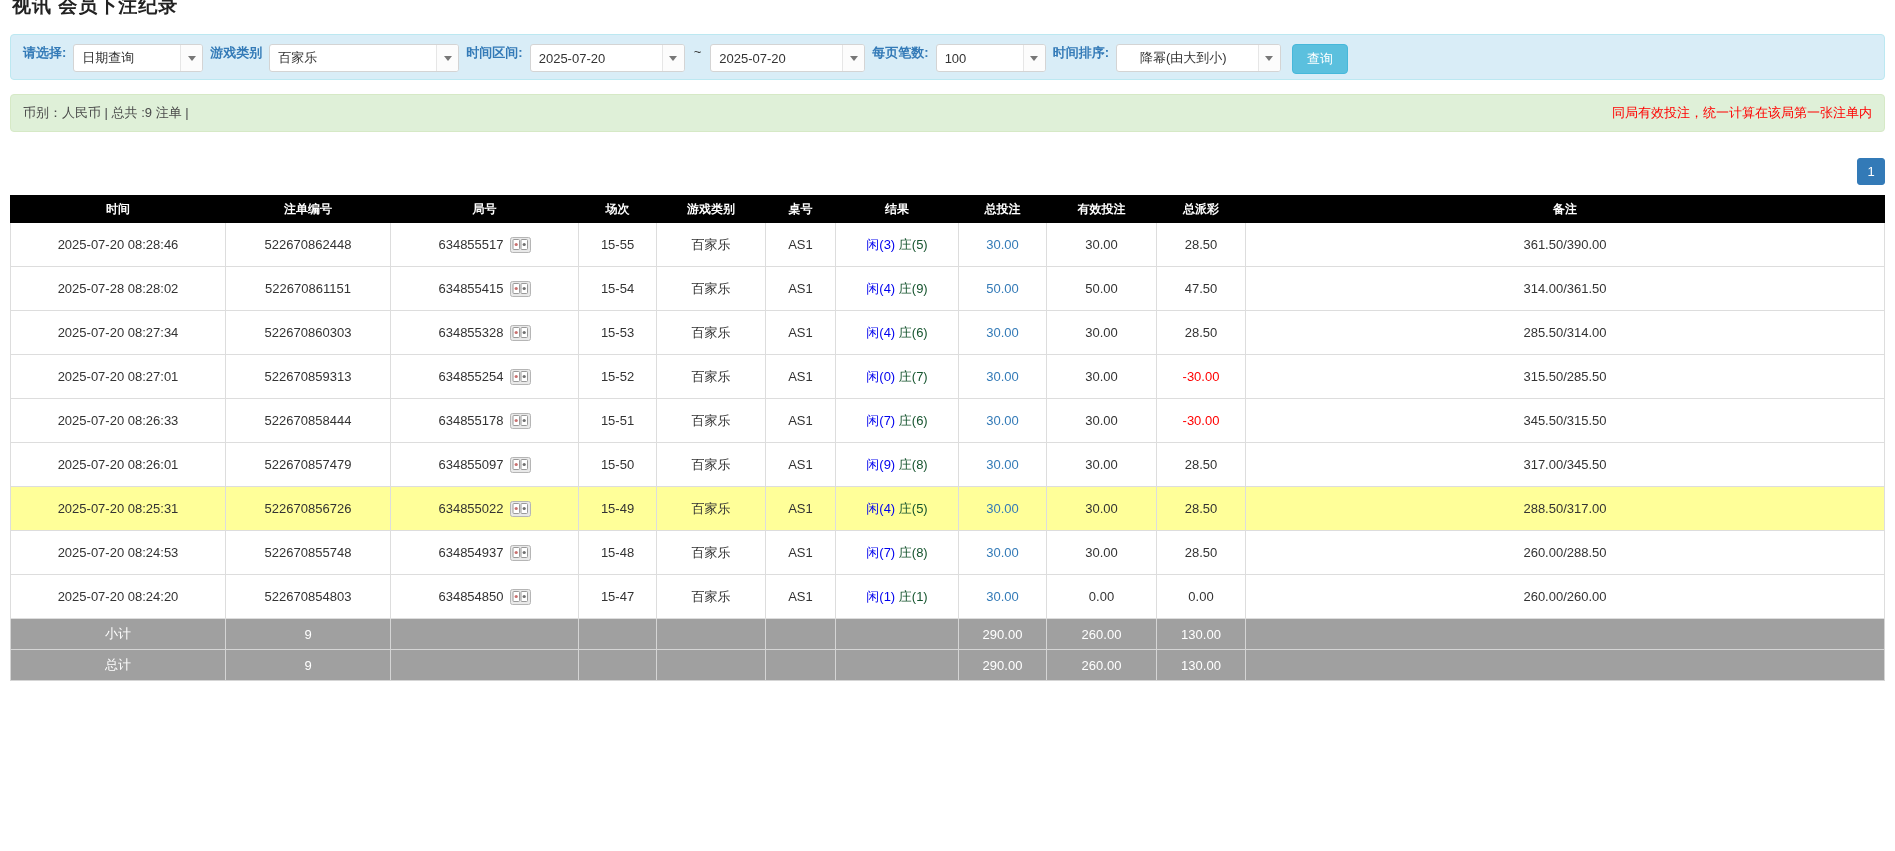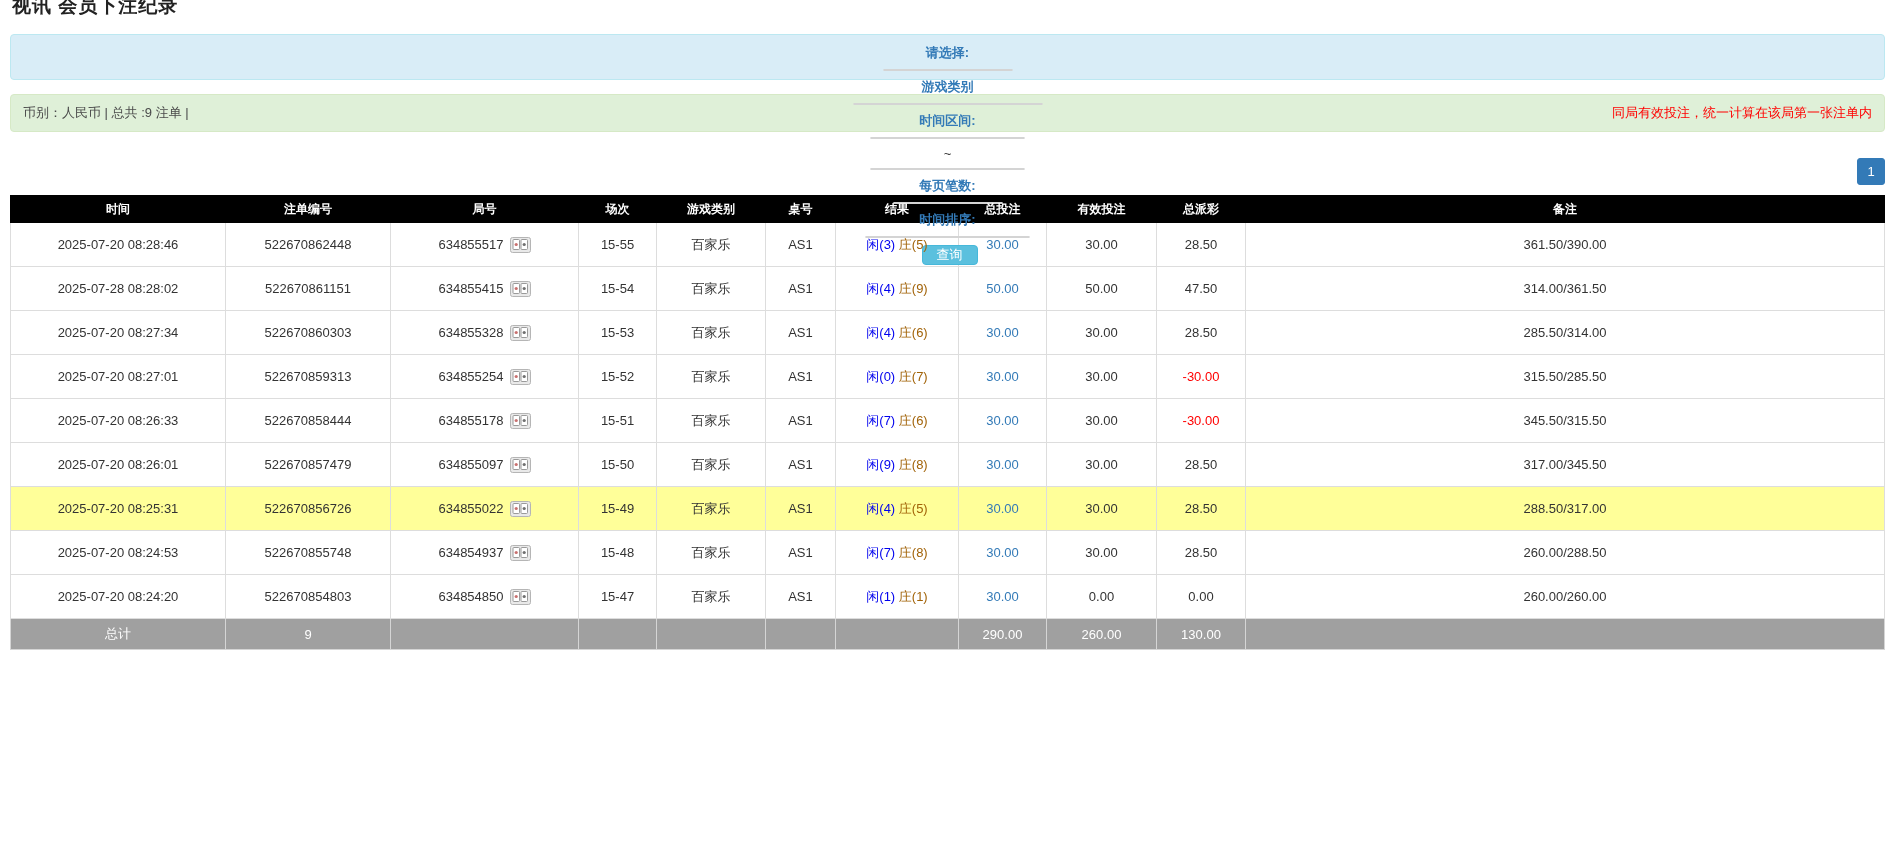--- a/index.html
+++ b/index.html
@@ -13,23 +13,22 @@
   .page { padding-top: 0; }
 
   
   .title-wrap { height: 16px; overflow: hidden; margin: 0 0 18px 12px; }
   .title-wrap h1 { font-size: 19px; font-weight: bold; color: #222; margin-top: -7px; letter-spacing: 1px; }
 
   
   .filter-bar {
     margin: 0 10px; background: #d9edf7; border: 1px solid #bce8f1;
     border-radius: 4px; padding: 9px 12px;
-    display: flex; align-items: center; gap: 7px;
+    display: flex; align-items: flex-start; gap: 7px;
     height: 46px;
-    flex-direction: column;
   }
   .flabel { color: #337ab7; font-weight: bold; white-space: nowrap; }
   .combo {
     display: inline-flex; align-items: center; justify-content: space-between;
     background: #ffffff; border: 1px solid #d4d4d4; border-radius: 3px;
     height: 28px; padding-left: 8px; cursor: pointer; overflow: hidden;
   }
   .combo-text { white-space: nowrap; color: #333; }
   .combo-arrow {
     width: 22px; align-self: stretch; display: flex; align-items: center; justify-content: center;
@@ -72,21 +71,21 @@
   thead th {
     background: #000; color: #fff; font-weight: bold; font-size: 12px;
     border: 1px solid #000; height: 27px; padding: 3px 4px; text-align: center;
   }
   tbody td {
     background: #fff; border: 1px solid #ddd; text-align: center;
     height: 44px; padding: 4px; font-size: 13px; color: #333;
   }
   tbody tr.highlight td { background: #ffff99; }
   .player { color: #0000ee; }
-  .banker { color: #a16207; }
+  .banker { color: #14532d; }
   .bet-link { color: #337ab7; text-decoration: none; cursor: pointer; }
   td.neg { color: #ff0000; }
   .round-wrap { display: inline-flex; align-items: center; gap: 6px; }
   .card-icon { display: inline-flex; cursor: pointer; }
   tfoot td {
     background: #a0a0a0; color: #fff; border: 1px solid #d5d5d5;
     height: 31px; text-align: center; font-size: 13px; padding: 3px 4px;
   }
 </style>
 </head>
@@ -451,28 +450,41 @@
     <td>
       <a class="bet-link">30.00</a>
     </td>
     <td>0.00</td>
     <td>0.00</td>
     <td>260.00/260.00</td>
   </tr>
       </tbody>
     <tfoot>
       <tr>
-        <td>总计</td>
+        <td>小计</td>
         <td>9</td>
         <td></td>
         <td></td>
         <td></td>
         <td></td>
         <td></td>
         <td>290.00</td>
         <td>260.00</td>
         <td>130.00</td>
         <td></td>
       </tr>
+      <tr>
+        <td>总计</td>
+        <td>9</td>
+        <td></td>
+        <td></td>
+        <td></td>
+        <td></td>
+        <td></td>
+        <td>290.00</td>
+        <td>260.00</td>
+        <td>130.00</td>
+        <td></td>
+      </tr>
     </tfoot>
   </table>
 
 </div>
 
 </body></html>

